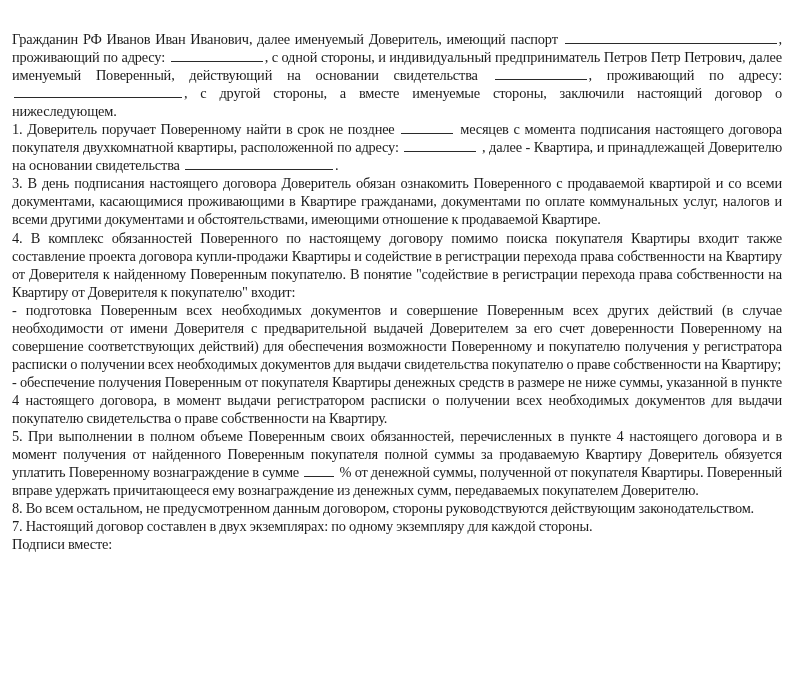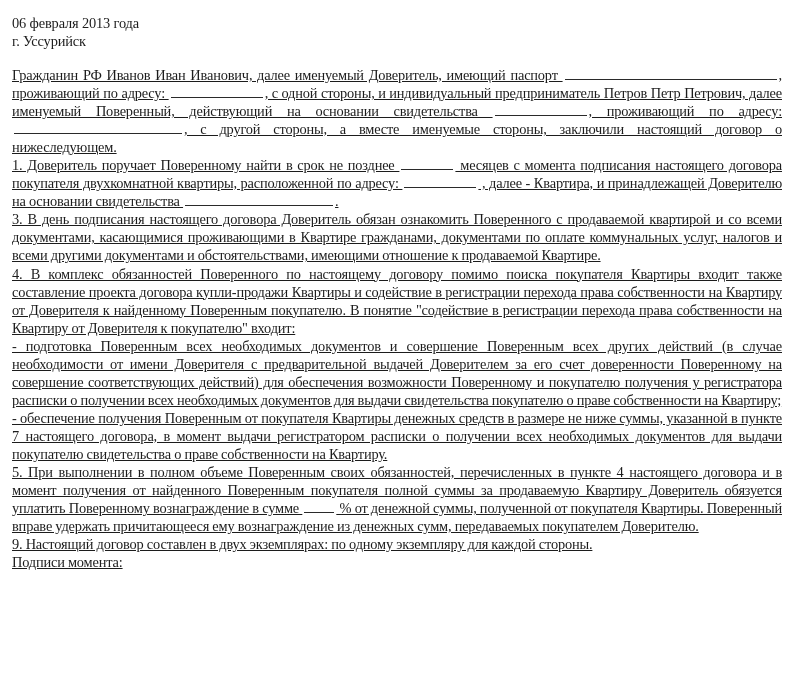--- a/index.html
+++ b/index.html
@@ -41,21 +41,20 @@
     letter-spacing: -0.18px;
     text-align: justify;
     text-justify: inter-word;
   }
   .para {
     margin: 0;
     padding: 0;
     text-align: justify;
     text-justify: inter-word;
     word-spacing: -0.2px;
-    text-decoration: underline;
   }
   .para.last-left {
     text-align: left;
   }
   
   .blank {
     display: inline-block;
     border-bottom: 1px solid #2a2a2a;
     vertical-align: baseline;
     height: 0.85em;
@@ -68,45 +67,42 @@
   .blank.w-xl { width: 120px; }
   .blank.w-xxl{ width: 148px; }
   .blank.w-3xl{ width: 168px; }
   .blank.w-4xl{ width: 212px; }
 </style>
 </head>
 <body>
 
 <div class="page">
 
-  <div class="doc-header">
-    <div class="hline">06 февраля 2013 года</div>
-    <div class="hline">г. Уссурийск</div>
-  </div>
 
   <div class="header-gap"></div>
 
   <div class="body-block">
 
     <p class="para"><span>Гражданин РФ Иванов Иван Иванович, далее именуемый Доверитель, имеющий паспорт </span><span class="blank w-4xl"></span><span>, проживающий по адресу: </span><span class="blank w-l"></span><span>, с одной стороны, и индивидуальный предприниматель Петров Петр Петрович, далее именуемый Поверенный, действующий на основании свидетельства </span><span class="blank w-l"></span><span>, проживающий по адресу: </span><span class="blank w-3xl"></span><span>, с другой стороны, а вместе именуемые стороны, заключили настоящий договор о нижеследующем.</span></p>
 
     <p class="para"><span>1. Доверитель поручает Поверенному найти в срок не позднее </span><span class="blank w-s"></span><span> месяцев с момента подписания настоящего договора покупателя двухкомнатной квартиры, расположенной по адресу: </span><span class="blank w-m"></span><span> , далее - Квартира, и принадлежащей Доверителю на основании свидетельства </span><span class="blank w-xxl"></span><span>.</span></p>
 
 
     <p class="para">3. В день подписания настоящего договора Доверитель обязан ознакомить Поверенного с продаваемой квартирой и со всеми документами, касающимися проживающими в Квартире гражданами, документами по оплате коммунальных услуг, налогов и всеми другими документами и обстоятельствами, имеющими отношение к продаваемой Квартире.</p>
 
     <p class="para">4. В комплекс обязанностей Поверенного по настоящему договору помимо поиска покупателя Квартиры входит также составление проекта договора купли-продажи Квартиры и содействие в регистрации перехода права собственности на Квартиру от Доверителя к найденному Поверенным покупателю. В понятие "содействие в регистрации перехода права собственности на Квартиру от Доверителя к покупателю" входит:</p>
 
     <p class="para">- подготовка Поверенным всех необходимых документов и совершение Поверенным всех других действий (в случае необходимости от имени Доверителя с предварительной выдачей Доверителем за его счет доверенности Поверенному на совершение соответствующих действий) для обеспечения возможности Поверенному и покупателю получения у регистратора расписки о получении всех необходимых документов для выдачи свидетельства покупателю о праве собственности на Квартиру;</p>
 
-    <p class="para">- обеспечение получения Поверенным от покупателя Квартиры денежных средств в размере не ниже суммы, указанной в пункте 7 настоящего договора, в момент выдачи регистратором расписки о получении всех необходимых документов для выдачи покупателю свидетельства о праве собственности на Квартиру.</p>
+    <p class="para">- обеспечение получения Поверенным от покупателя Квартиры денежных средств в размере не ниже суммы, указанной в пункте 4 настоящего договора, в момент выдачи регистратором расписки о получении всех необходимых документов для выдачи покупателю свидетельства о праве собственности на Квартиру.</p>
 
     <p class="para"><span>5. При выполнении в полном объеме Поверенным своих обязанностей, перечисленных в пункте 4 настоящего договора и в момент получения от найденного Поверенным покупателя полной суммы за продаваемую Квартиру Доверитель обязуется уплатить Поверенному вознаграждение в сумме </span><span class="blank w-xs"></span><span> % от денежной суммы, полученной от покупателя Квартиры. Поверенный вправе удержать причитающееся ему вознаграждение из денежных сумм, передаваемых покупателем Доверителю.</span></p>
 
 
 
+    <p class="para">8. Во всем остальном, не предусмотренном данным договором, стороны руководствуются действующим законодательством.</p>
 
-    <p class="para last-left">9. Настоящий договор составлен в двух экземплярах: по одному экземпляру для каждой стороны.</p>
+    <p class="para last-left">7. Настоящий договор составлен в двух экземплярах: по одному экземпляру для каждой стороны.</p>
 
-    <p class="para last-left">Подписи момента:</p>
+    <p class="para last-left">Подписи вместе:</p>
 
   </div>
 </div>
 
 </body></html>

